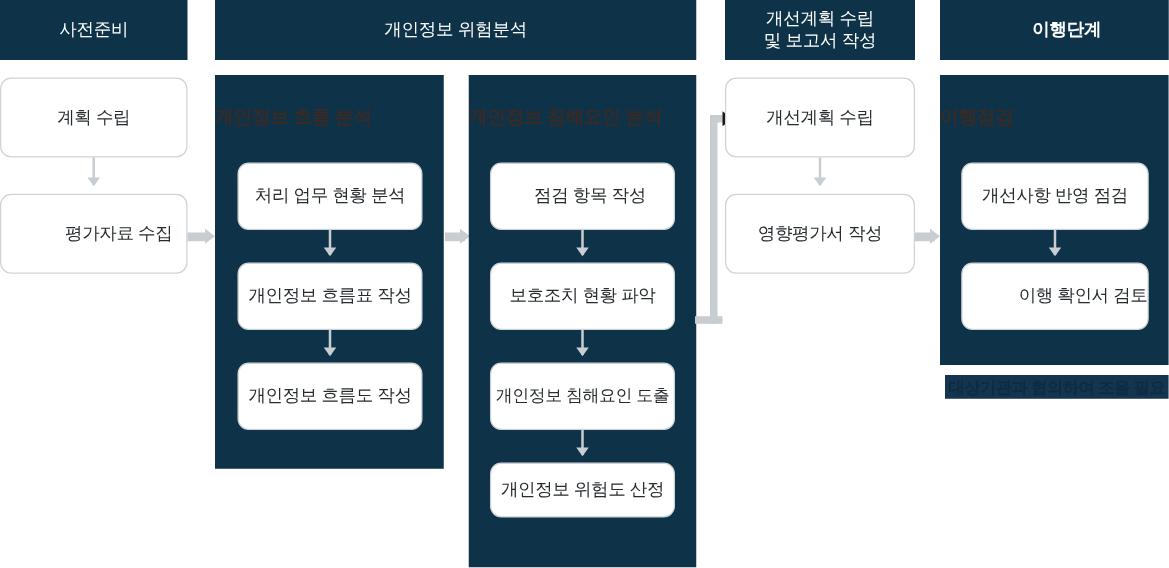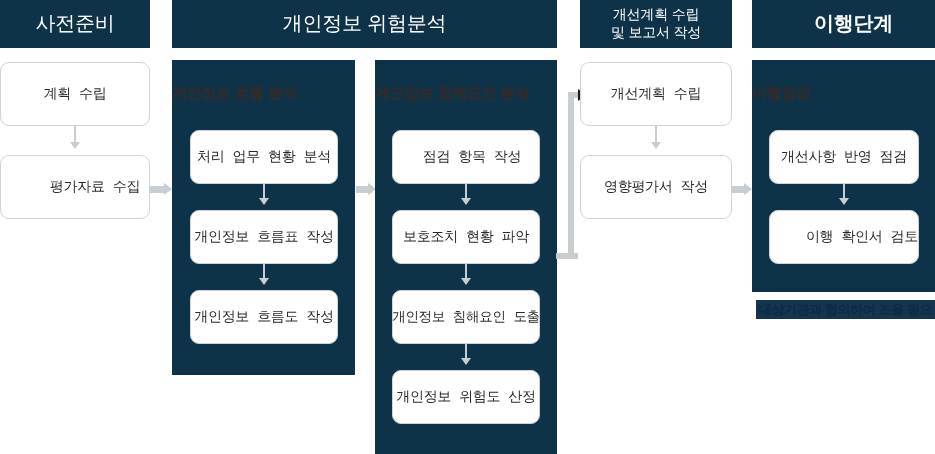--- a/index.html
+++ b/index.html
@@ -11,21 +11,21 @@
   }
   #stage{position:relative;width:935px;height:454px;}
 
   
   .hdr{
     position:absolute;
     background:#0e3348;
     color:#ffffff;
     display:flex;align-items:center;justify-content:center;
     text-align:center;
-    font-size:20px;
+    font-size:14px;
     line-height:1.28;
     letter-spacing:-0.2px;
   }
 
   
   .panel{
     position:absolute;
     background:#0e3348;
   }
   .panel-title{
@@ -45,21 +45,20 @@
     background:#ffffff;
     border:1px solid #cfd4d8;
     border-radius:9px;
     display:flex;align-items:center;justify-content:center;
     text-align:center;
     font-size:14px;
     color:#262b2e;
     letter-spacing:-0.3px;
     box-sizing:border-box;
     white-space:nowrap;
-    font-family:Liberation Mono, monospace;
   }
 
   
   .vline{position:absolute;background:#c8cdd1;width:2px;}
   .hline{position:absolute;background:#c8cdd1;height:2px;}
   .varrow{
     position:absolute;width:0;height:0;
     border-left:5px solid transparent;
     border-right:5px solid transparent;
     border-top:7px solid #c8cdd1;
@@ -166,21 +165,21 @@
   </div>
   <div class="vline" style="left:465px;top:264px;height:20px;"></div>
   <div class="varrow" style="left:461px;top:278px;"></div>
 
   <div class="box" style="left:392px;top:290px;width:148px;height:54px;font-size:13.5px;">
     <span>개인정보 침해요인 도출</span>
   </div>
   <div class="vline" style="left:465px;top:344px;height:20px;"></div>
   <div class="varrow" style="left:461px;top:358px;"></div>
 
-  <div class="box" style="left:392px;top:370px;width:148px;height:54px;">
+  <div class="box" style="left:392px;top:370px;width:148px;height:44px;">
     <span>개인정보 위험도 산정</span>
   </div>
 
   <div class="elbow-h" style="left:556px;top:253px;width:22px;"></div>
   <div class="elbow-v" style="left:568px;top:92px;height:167px;"></div>
   <div class="elbow-h" style="left:568px;top:92px;width:14px;"></div>
   <div class="elbow-arrow" style="left:578px;top:89px;"></div>
 
   <div class="box" style="left:580px;top:62px;width:152px;height:64px;">
     <span>개선계획 수립</span>

